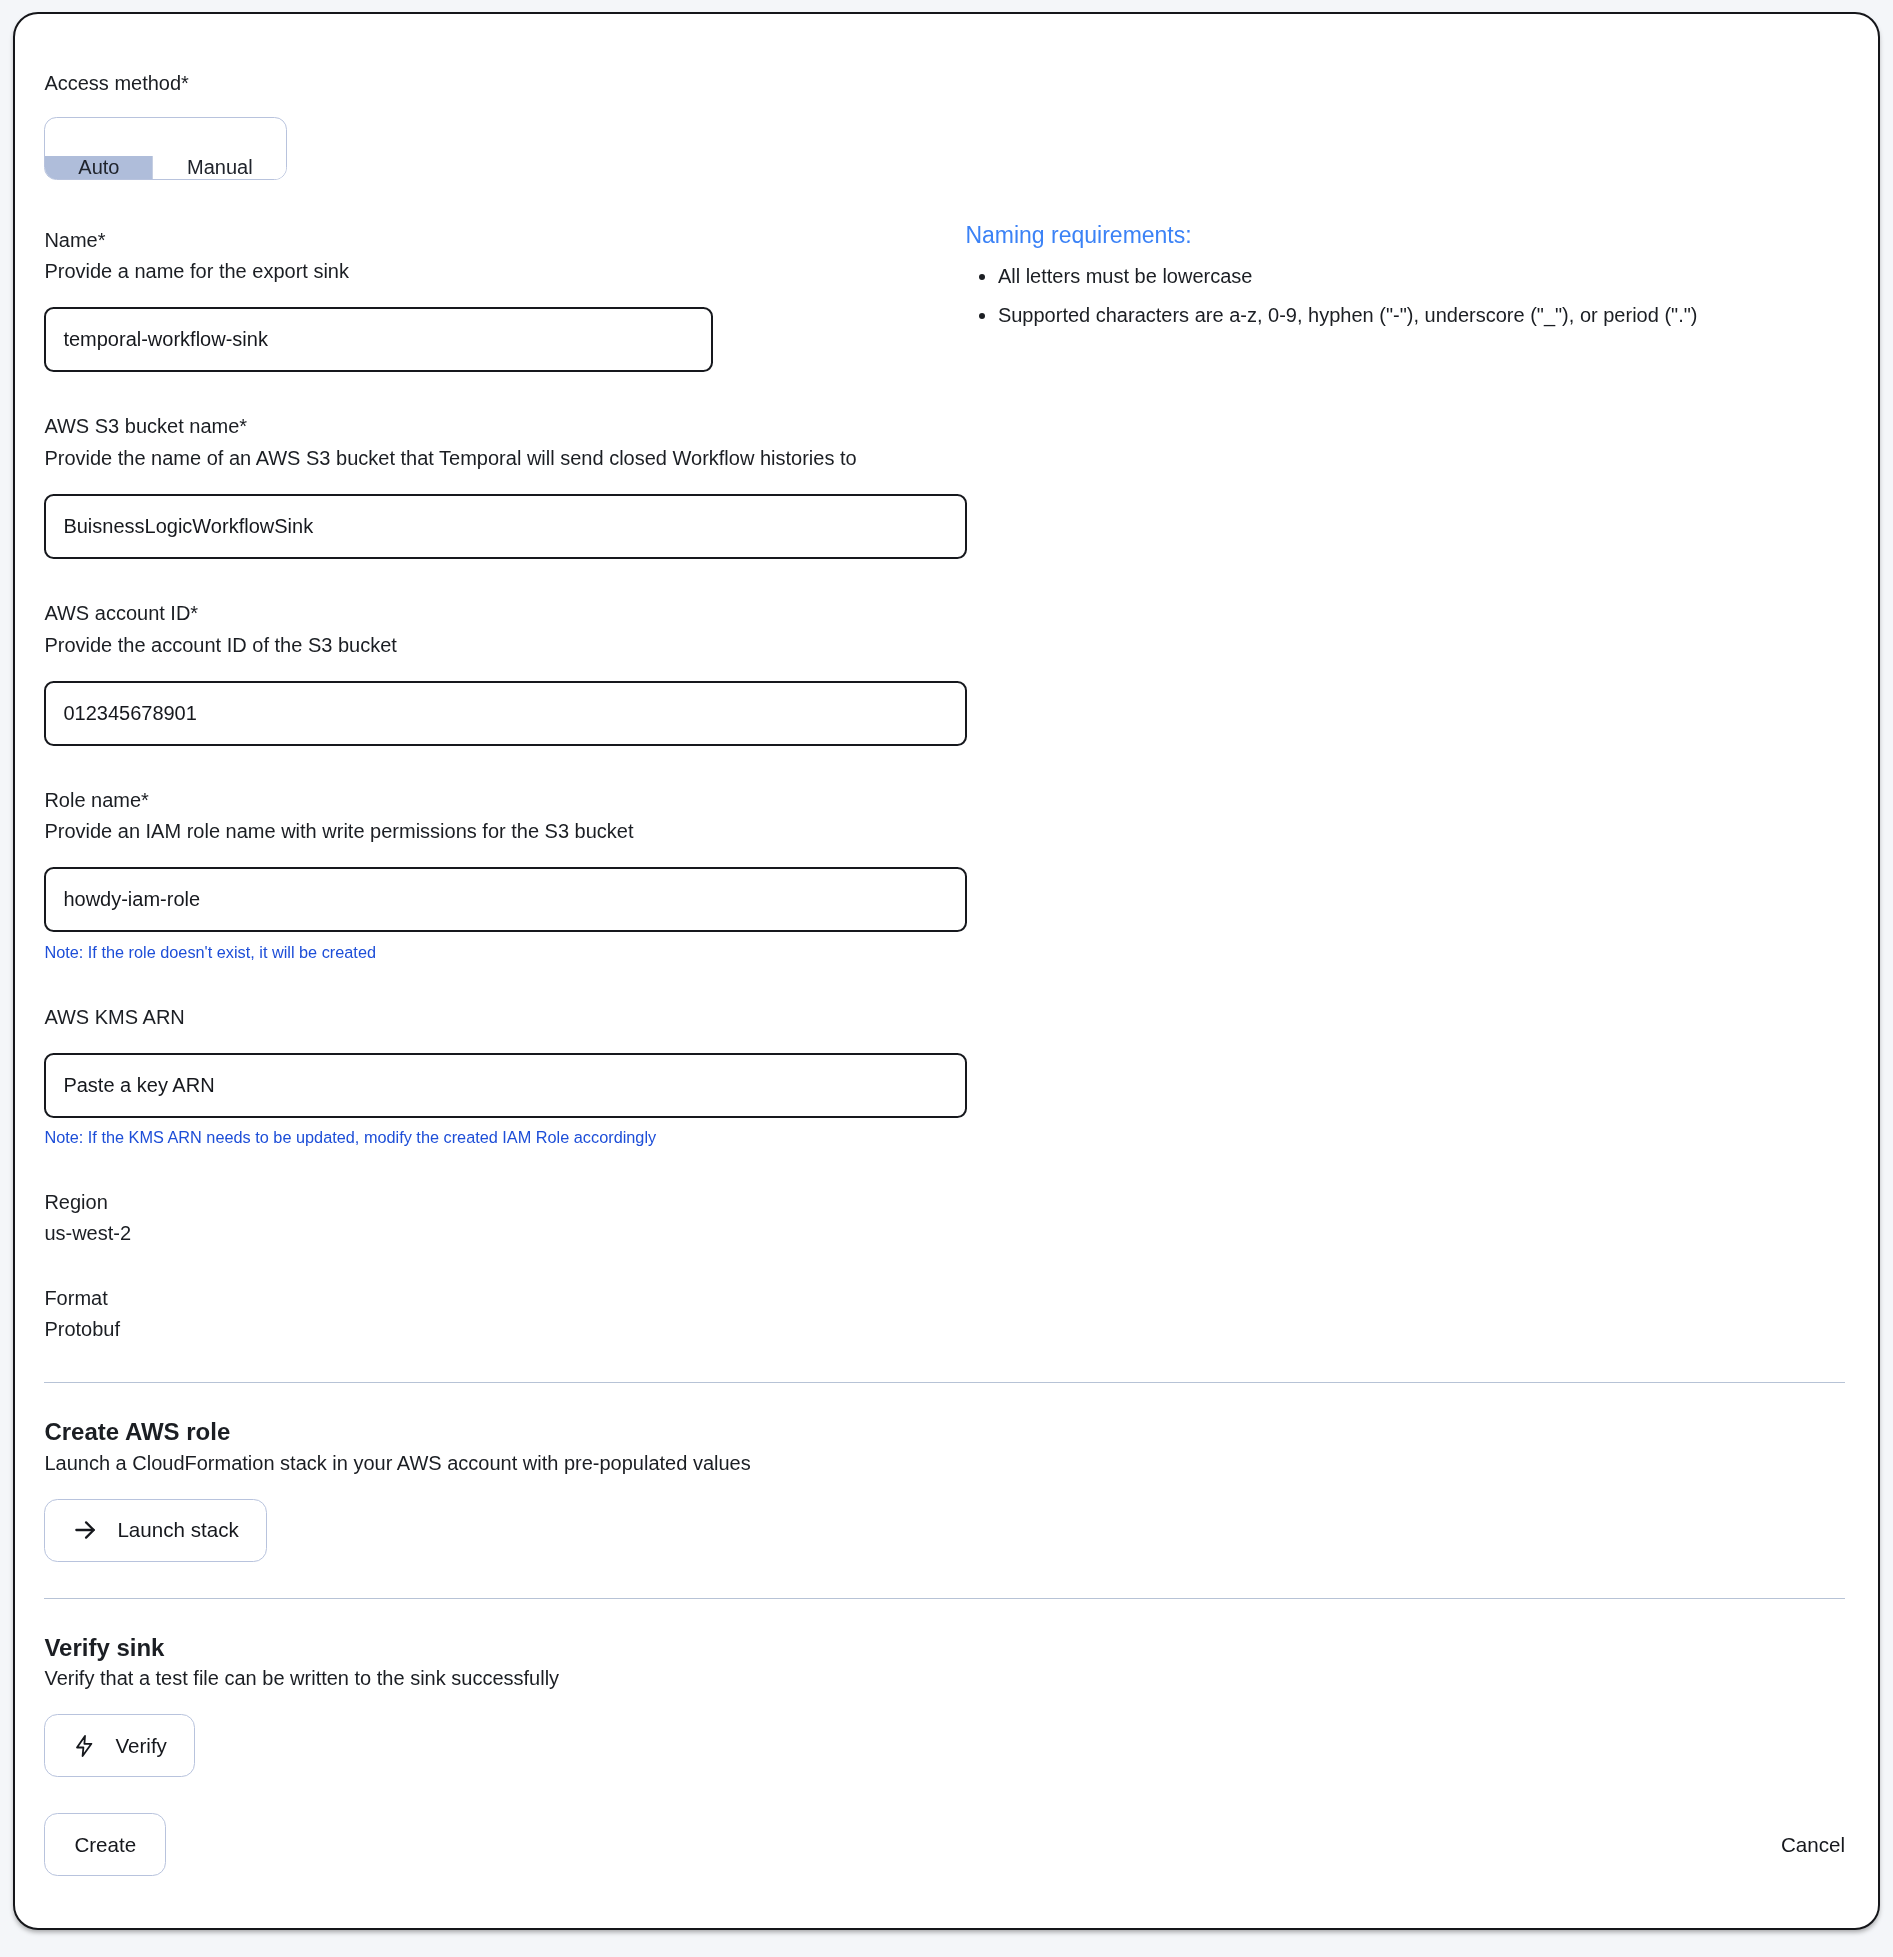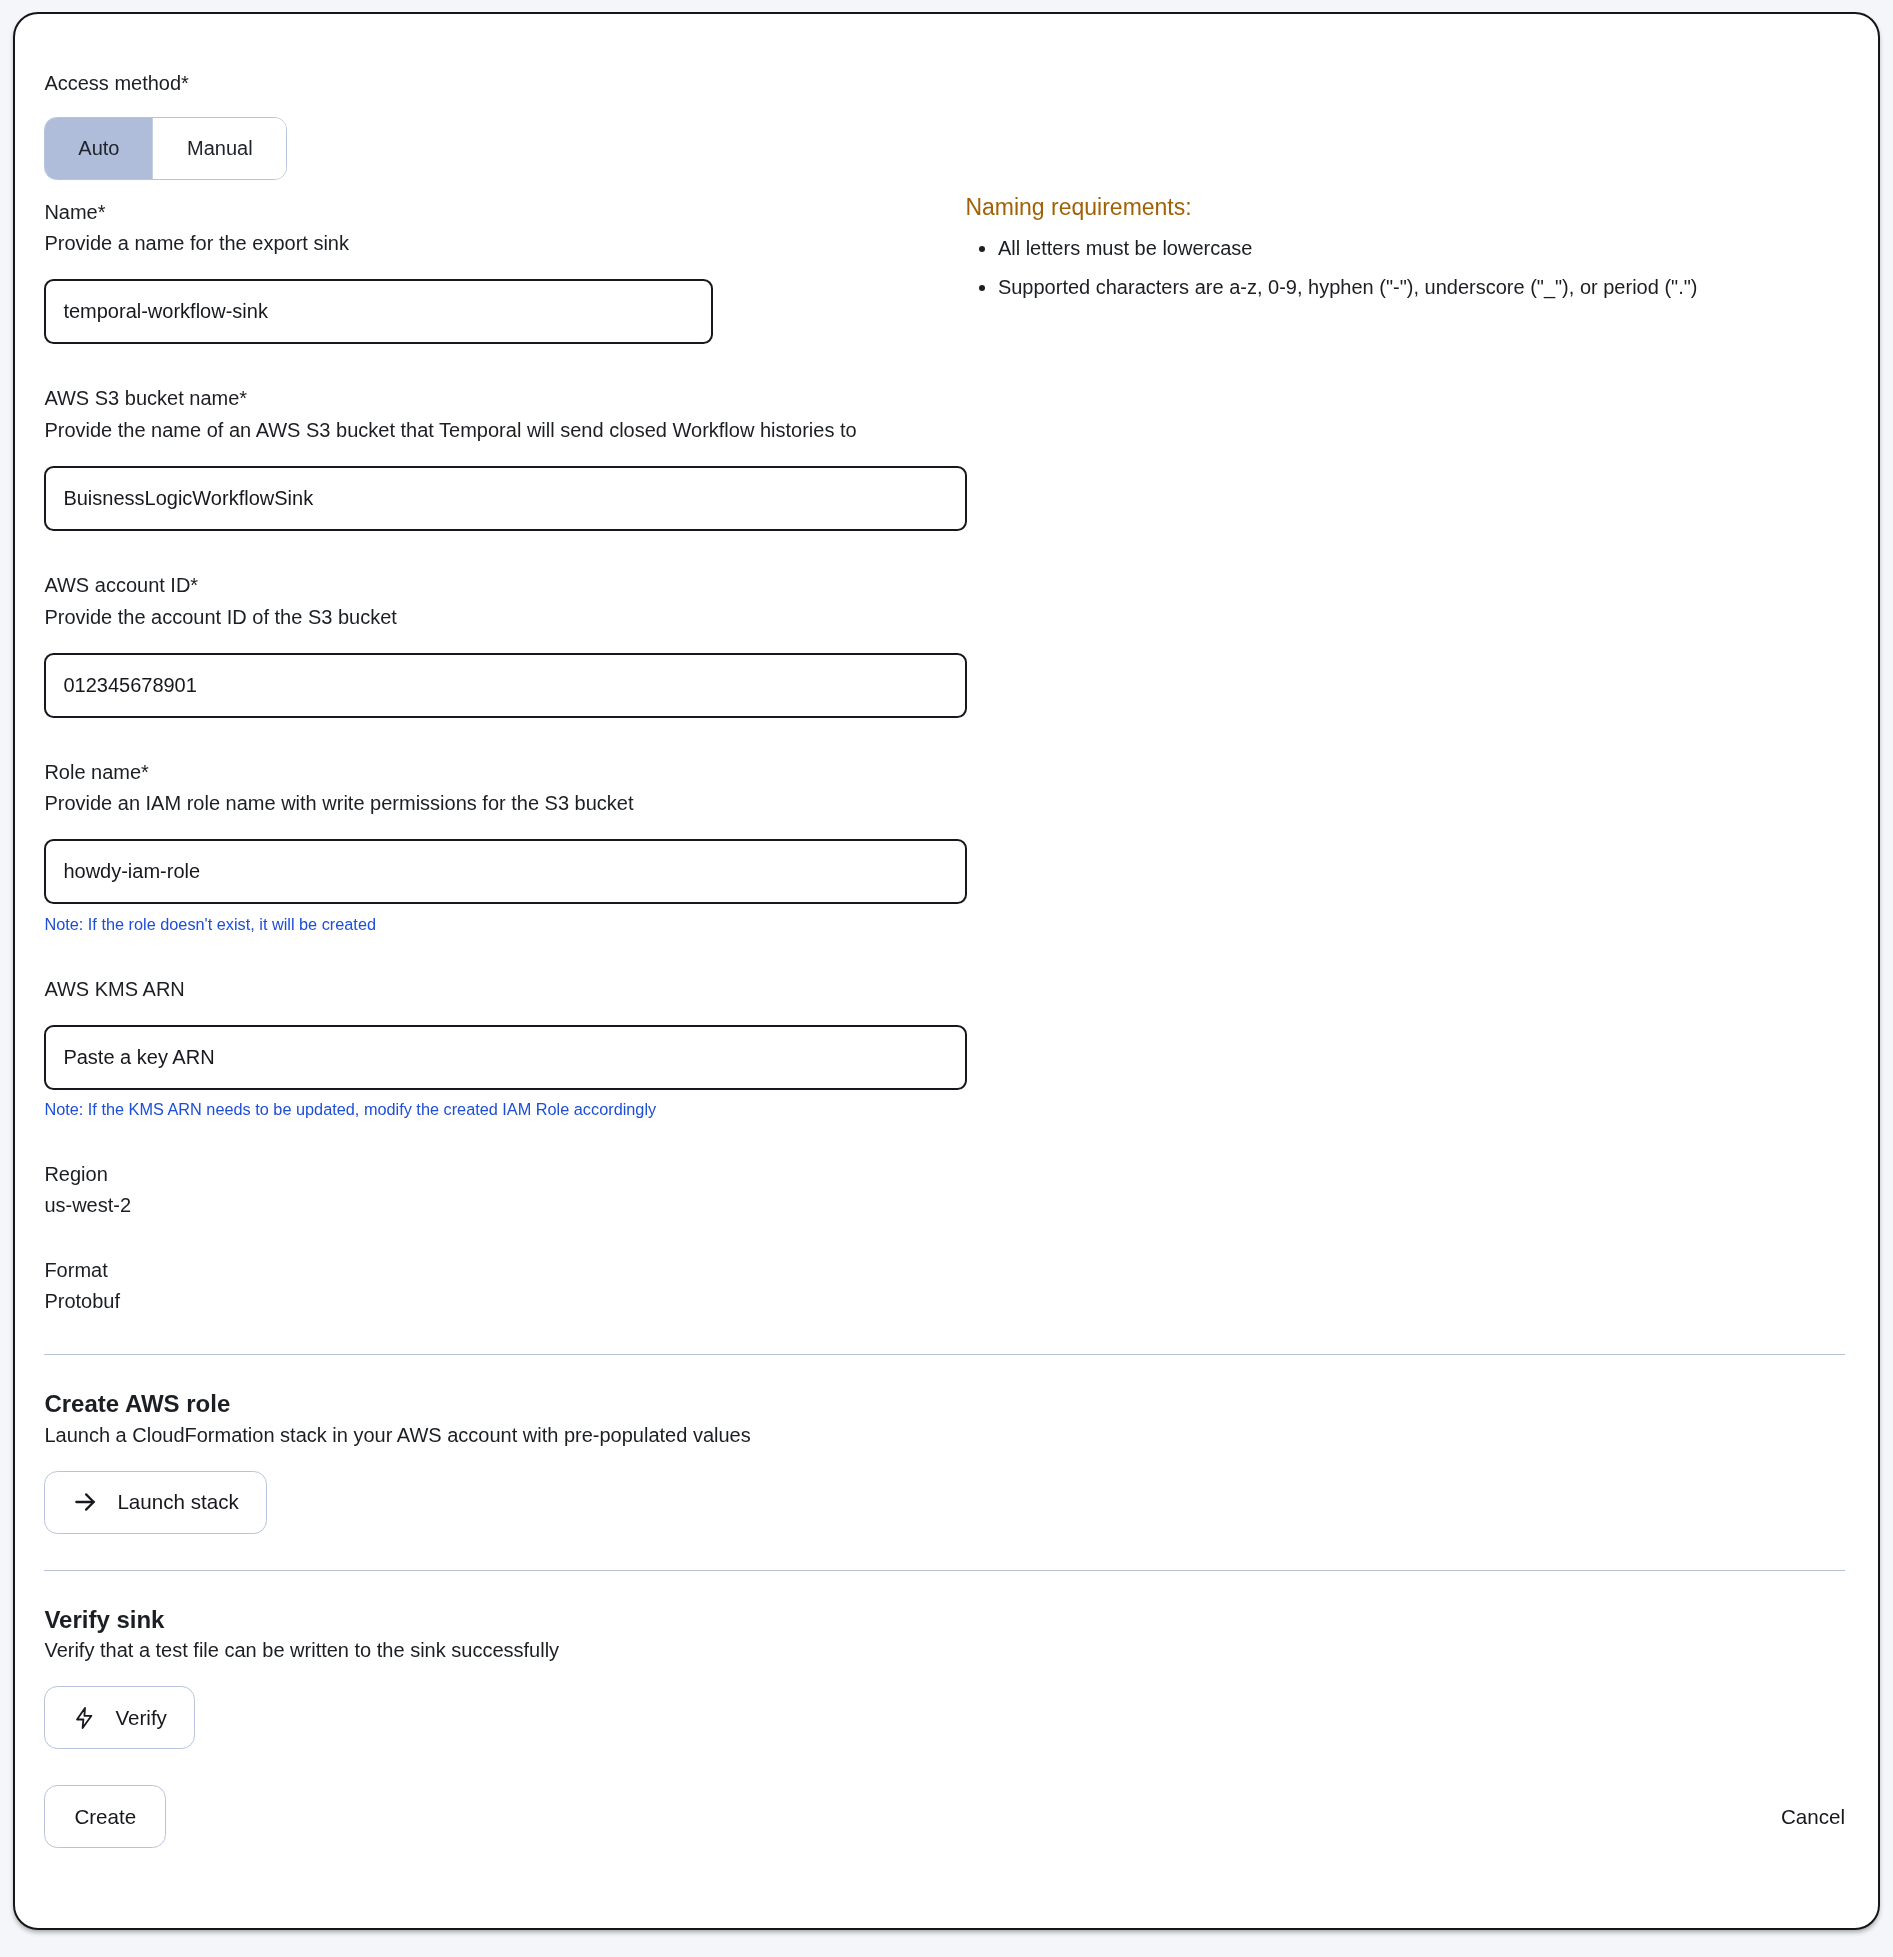--- a/index.html
+++ b/index.html
@@ -41,42 +41,43 @@
   .field { margin-bottom: 42px; }
   .note { font-size: 16.3px; line-height: 22px; margin-top: 8.6px; color: #1d4ed8; }
 
   
   .seg-group {
     display: inline-flex;
     border: 1.9px solid #b8c3dd;
     border-radius: 12.4px;
     overflow: hidden;
     margin-top: 21px;
-    margin-bottom: 20px;
+    margin-bottom: 48px;
     height: 63px;
+    align-items: flex-end;
   }
   .seg {
     display: flex; align-items: center; justify-content: center;
     font-size: 20px;
     cursor: pointer;
     background: #fff;
     color: #20242c;
   }
   .seg.selected { background: #afbdda; }
   .seg.auto { width: 107px; }
   .seg.manual { width: 134px; border-left: 1px solid #c6cfe2; }
 
   
   .name-row { position: relative; }
   .right-col {
     position: absolute;
     left: 921px; top: -7.6px;
     width: 746px;
   }
-  .req-title { font-size: 23px; line-height: 31px; color: #a16207; }
+  .req-title { font-size: 23px; line-height: 31px; color: #3b82f6; }
   .req-list { margin-top: 11.5px; padding-left: 32.5px; }
   .req-list li {
     font-size: 20px; line-height: 29px;
     margin-bottom: 9.6px;
   }
 
   .static-field { margin-bottom: 40px; }
   .static-field .value { font-size: 20px; line-height: 25px; margin-top: 5.7px; }
 
   .divider { border: none; border-top: 1.4px solid #b7c3d6; margin: 0 0 36px 0; }

